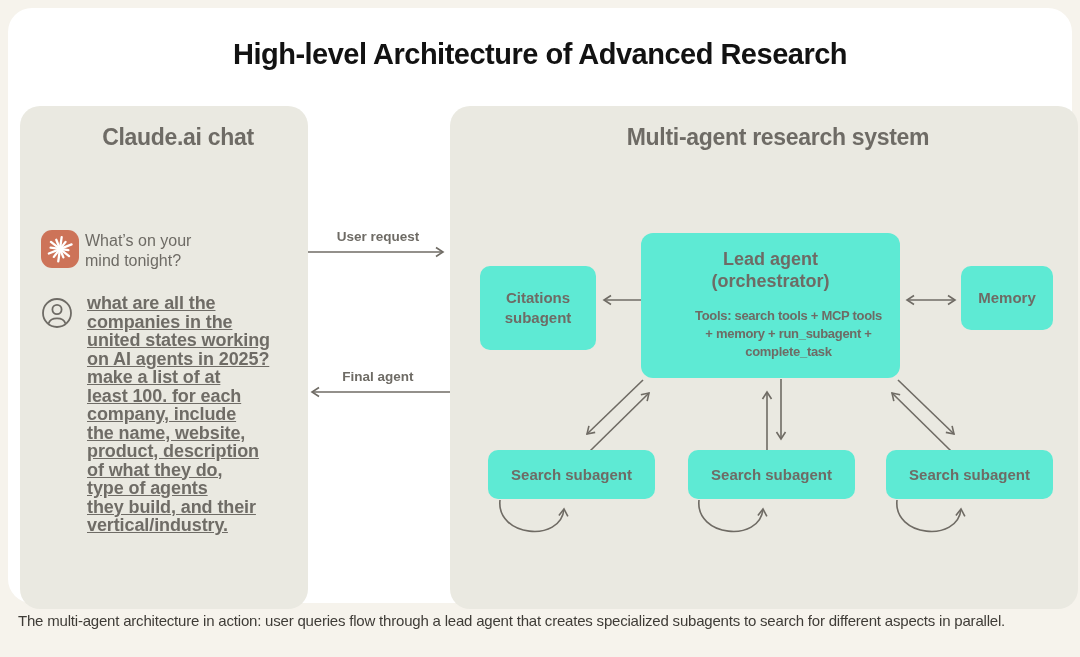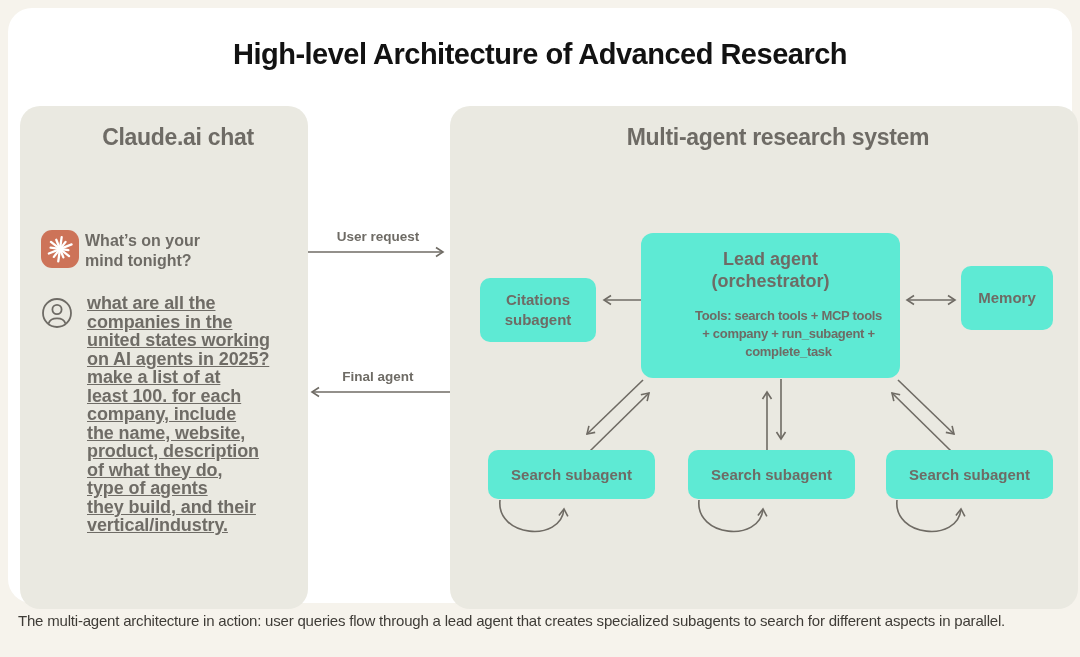--- a/index.html
+++ b/index.html
@@ -35,21 +35,21 @@
     padding-left: 28px;
   }
   
   .claude-icon {
     position: absolute; left: 21px; top: 124px;
     width: 38px; height: 38px; border-radius: 11px;
     background: #cd7358;
   }
   .prompt-text {
     position: absolute; left: 65px; top: 125px;
-    font-size: 16px; font-weight: bold; color: #6e6b65;
+    font-size: 16px; font-weight: normal; color: #6e6b65;
     line-height: 20px;
   }
   .user-icon { position: absolute; left: 21px; top: 191px; width: 32px; height: 32px; }
   .query-text {
     position: absolute; left: 67px; top: 188px;
     font-size: 18px; font-weight: bold; color: #6f6c66;
     line-height: 18.5px; letter-spacing: -0.1px; text-decoration: underline;
   }
   
   .flow-label {
@@ -61,21 +61,21 @@
   .flow-svg { position: absolute; left: 296px; width: 150px; height: 14px; }
   .flow-svg.up   { top: 237px; }
   .flow-svg.down { top: 377px; }
   
   .bluebox {
     position: absolute; background: #5eead4; border-radius: 10px;
     display: flex; flex-direction: column; align-items: center; justify-content: center;
     font-size: 15px; font-weight: bold; color: #6e6b65; text-align: center;
     line-height: 20px;
   }
-  .citations-box { left: 30px;  top: 172px; width: 116px; height: 64px; }
+  .citations-box { left: 30px;  top: 160px; width: 116px; height: 84px; }
   .memory-box    { left: 511px; top: 160px; width: 92px;  height: 64px; }
   .search-box    { top: 344px; width: 167px; height: 49px; }
   .search-box.s1 { left: 38px; }
   .search-box.s2 { left: 238px; }
   .search-box.s3 { left: 436px; }
   .lead-box {
     left: 191px; top: 127px; width: 259px; height: 145px;
     border-radius: 12px; justify-content: flex-start; padding-top: 15px;
   }
   .lead-name  { font-size: 18px; line-height: 22px; }
@@ -191,21 +191,21 @@
 
     <div class="bluebox citations-box">Citations subagent</div>
 
     <div class="bluebox lead-box">
       <div class="lead-name">
         <div>Lead agent</div>
         <div>(orchestrator)</div>
       </div>
       <div class="lead-tools">
         <div>Tools: search tools + MCP tools</div>
-        <div>+ company + run_subagent +</div>
+        <div>+ memory + run_subagent +</div>
         <div>complete_task</div>
       </div>
     </div>
 
     <div class="bluebox memory-box">Memory</div>
 
     <div class="bluebox search-box s1">Search subagent</div>
     <div class="bluebox search-box s2">Search subagent</div>
     <div class="bluebox search-box s3">Search subagent</div>
   </div>

